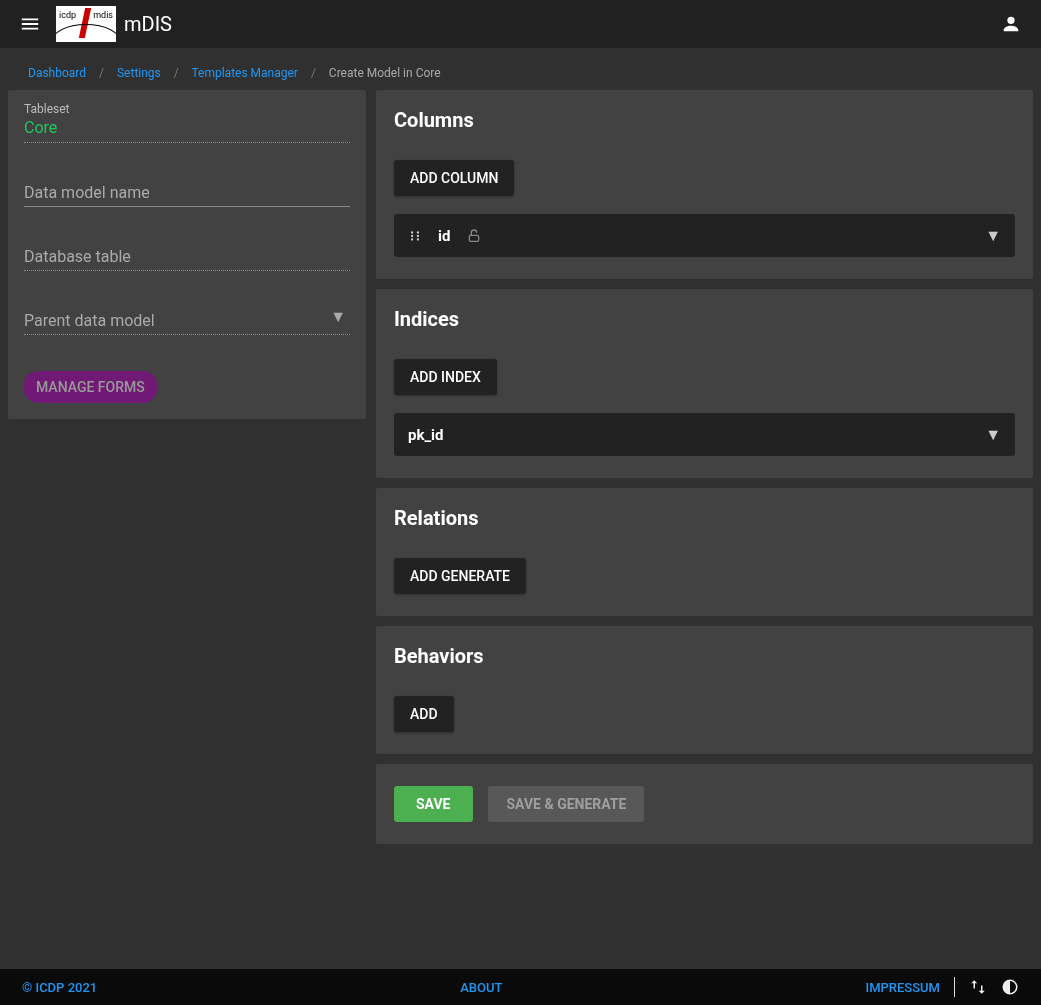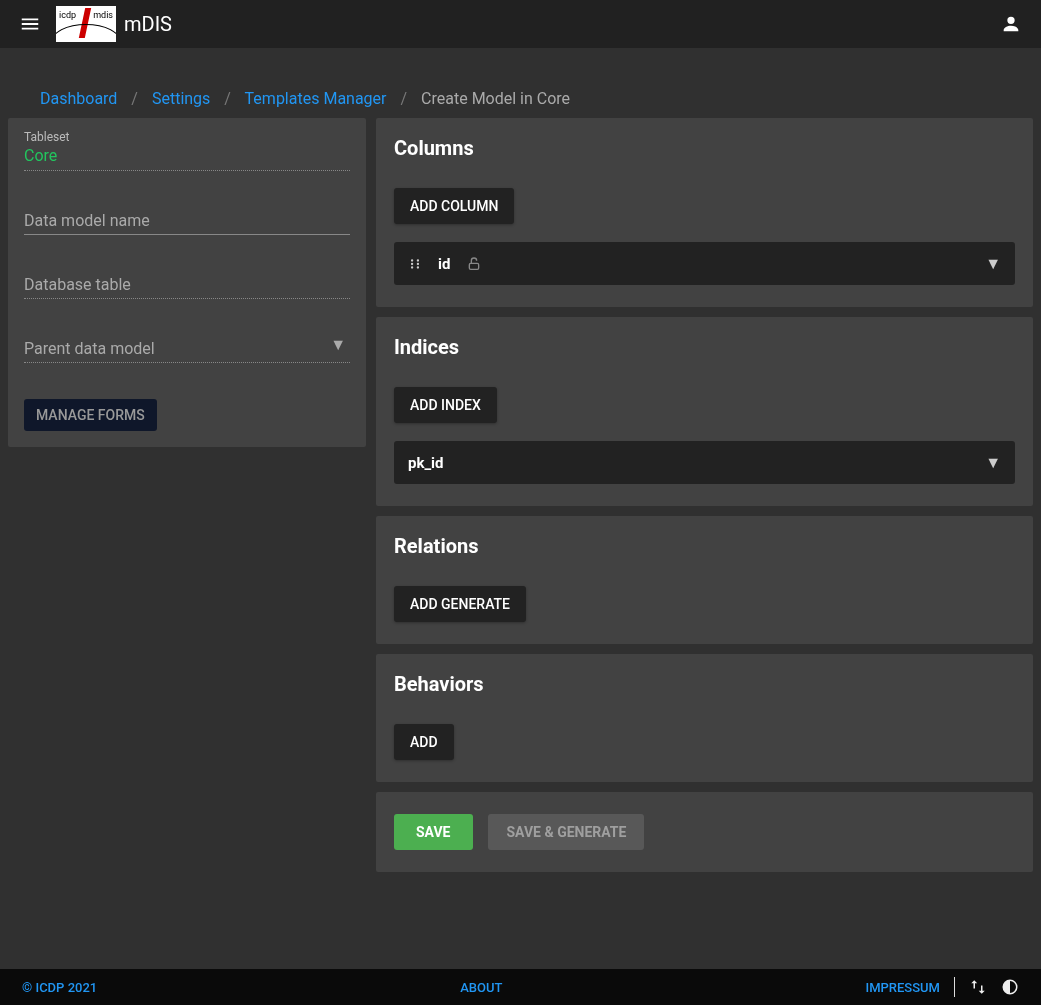--- a/index.html
+++ b/index.html
@@ -38,24 +38,23 @@
   overflow: hidden;
 }
 .logo-box .txt-l { position:absolute; left:3px; top:4px; font-size:9px; color:#000;}
 .logo-box .txt-r { position:absolute; right:3px; top:4px; font-size:9px; color:#000;}
 .logo-box .arc { position:absolute; bottom:-18px; left:-5px; width:70px; height:36px; border:1px solid #000; border-radius:50%;}
 .logo-box .slash { position:absolute; left:26px; top:2px; width:6px; height:30px; background:#c00; transform:skewX(-12deg);}
 .app-title { font-size:20px; font-weight:400; margin-left:8px; }
 .topbar .spacer { flex:1; }
 
 .breadcrumbs {
-  padding: 18px 40px 10px;
-  font-size: 16px;
+  padding: 18px 28px 10px;
+  font-size: 12px;
   color: #999;
-  margin-top: 23px;
 }
 .breadcrumbs a { color:#2196f3; text-decoration:none; cursor:pointer;}
 .breadcrumbs .sep { margin:0 10px; color:#777;}
 .breadcrumbs .current { color:#aaa; }
 
 .content {
   flex:1;
   display:flex;
   gap:10px;
   padding: 0 8px 8px;
@@ -90,26 +89,26 @@
   padding-top:8px;
 }
 .field .chev {
   position:absolute;
   right:4px;
   bottom:8px;
   color:#aaa;
 }
 .disabled-btn {
   display:inline-block;
-  background:#0f172a;
+  background:#701a75;
   color:#999;
   font-size:14px;
   font-weight:500;
   padding:8px 12px;
-  border-radius:3px;
+  border-radius:14px;
   margin-top:4px;
 }
 
 .main { flex:1; display:flex; flex-direction:column; gap:10px; }
 .card {
   background:#424242;
   border-radius:2px;
   padding:18px 18px 22px;
 }
 .card h2 {

